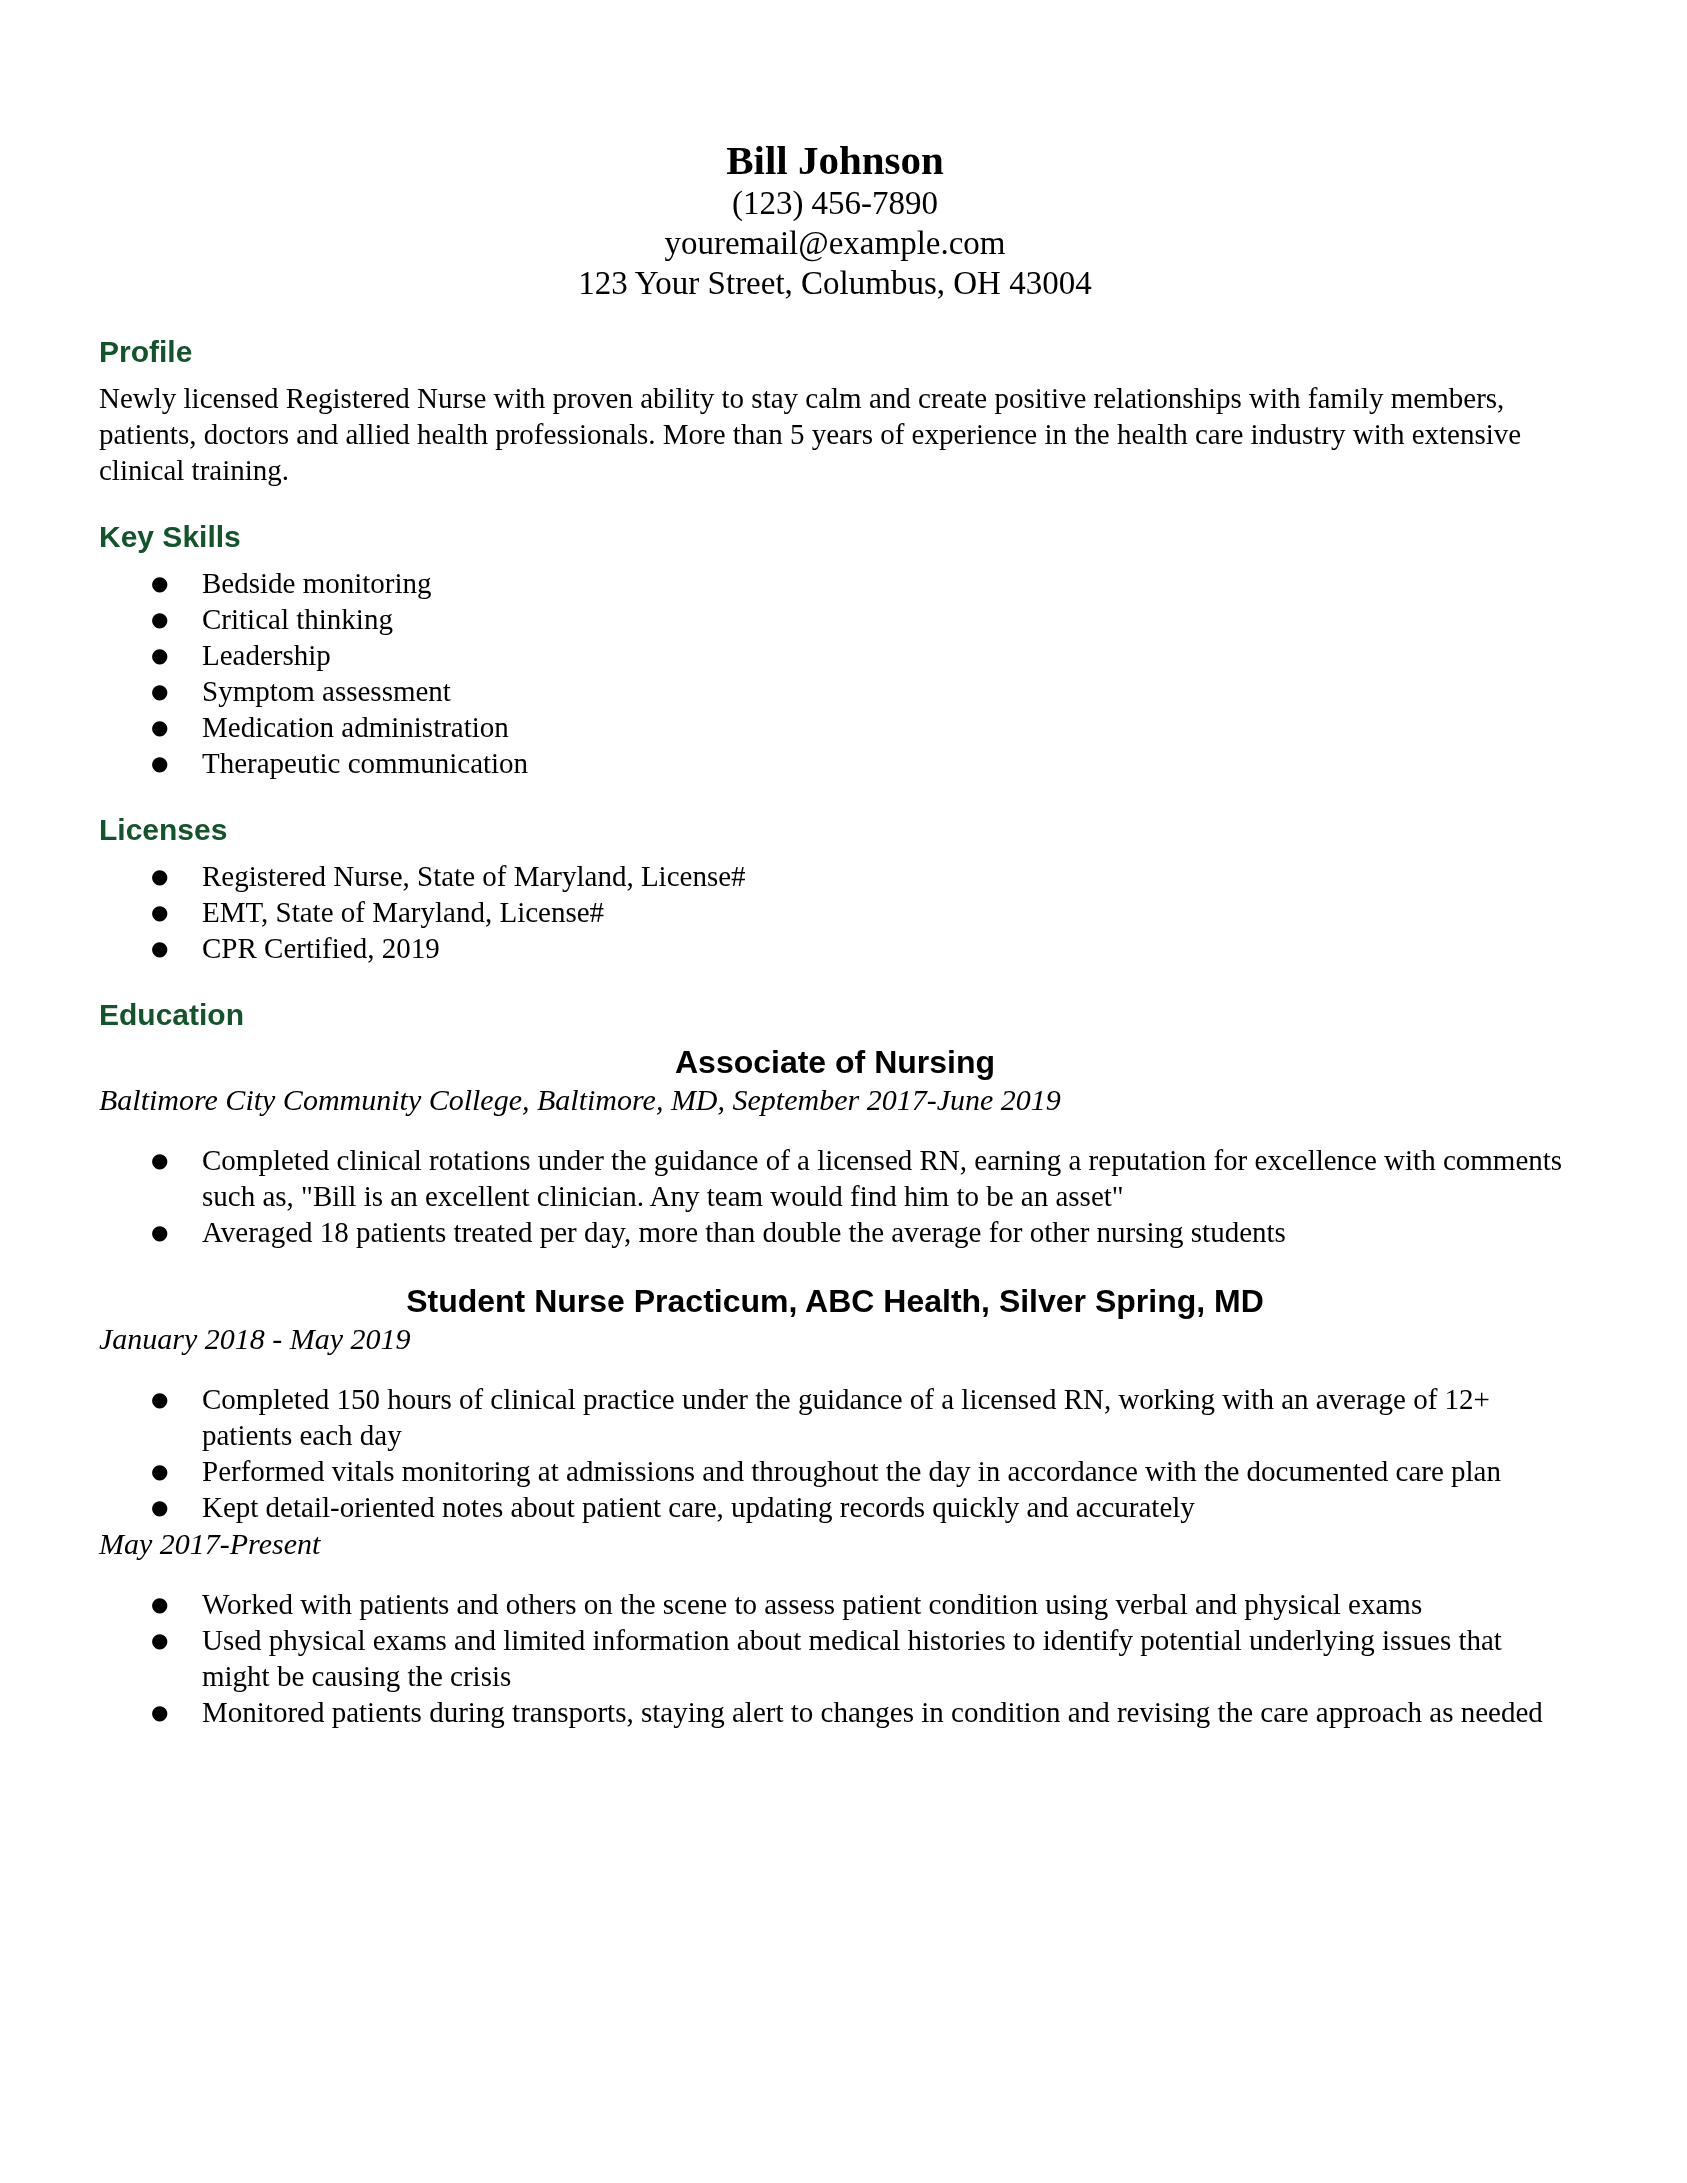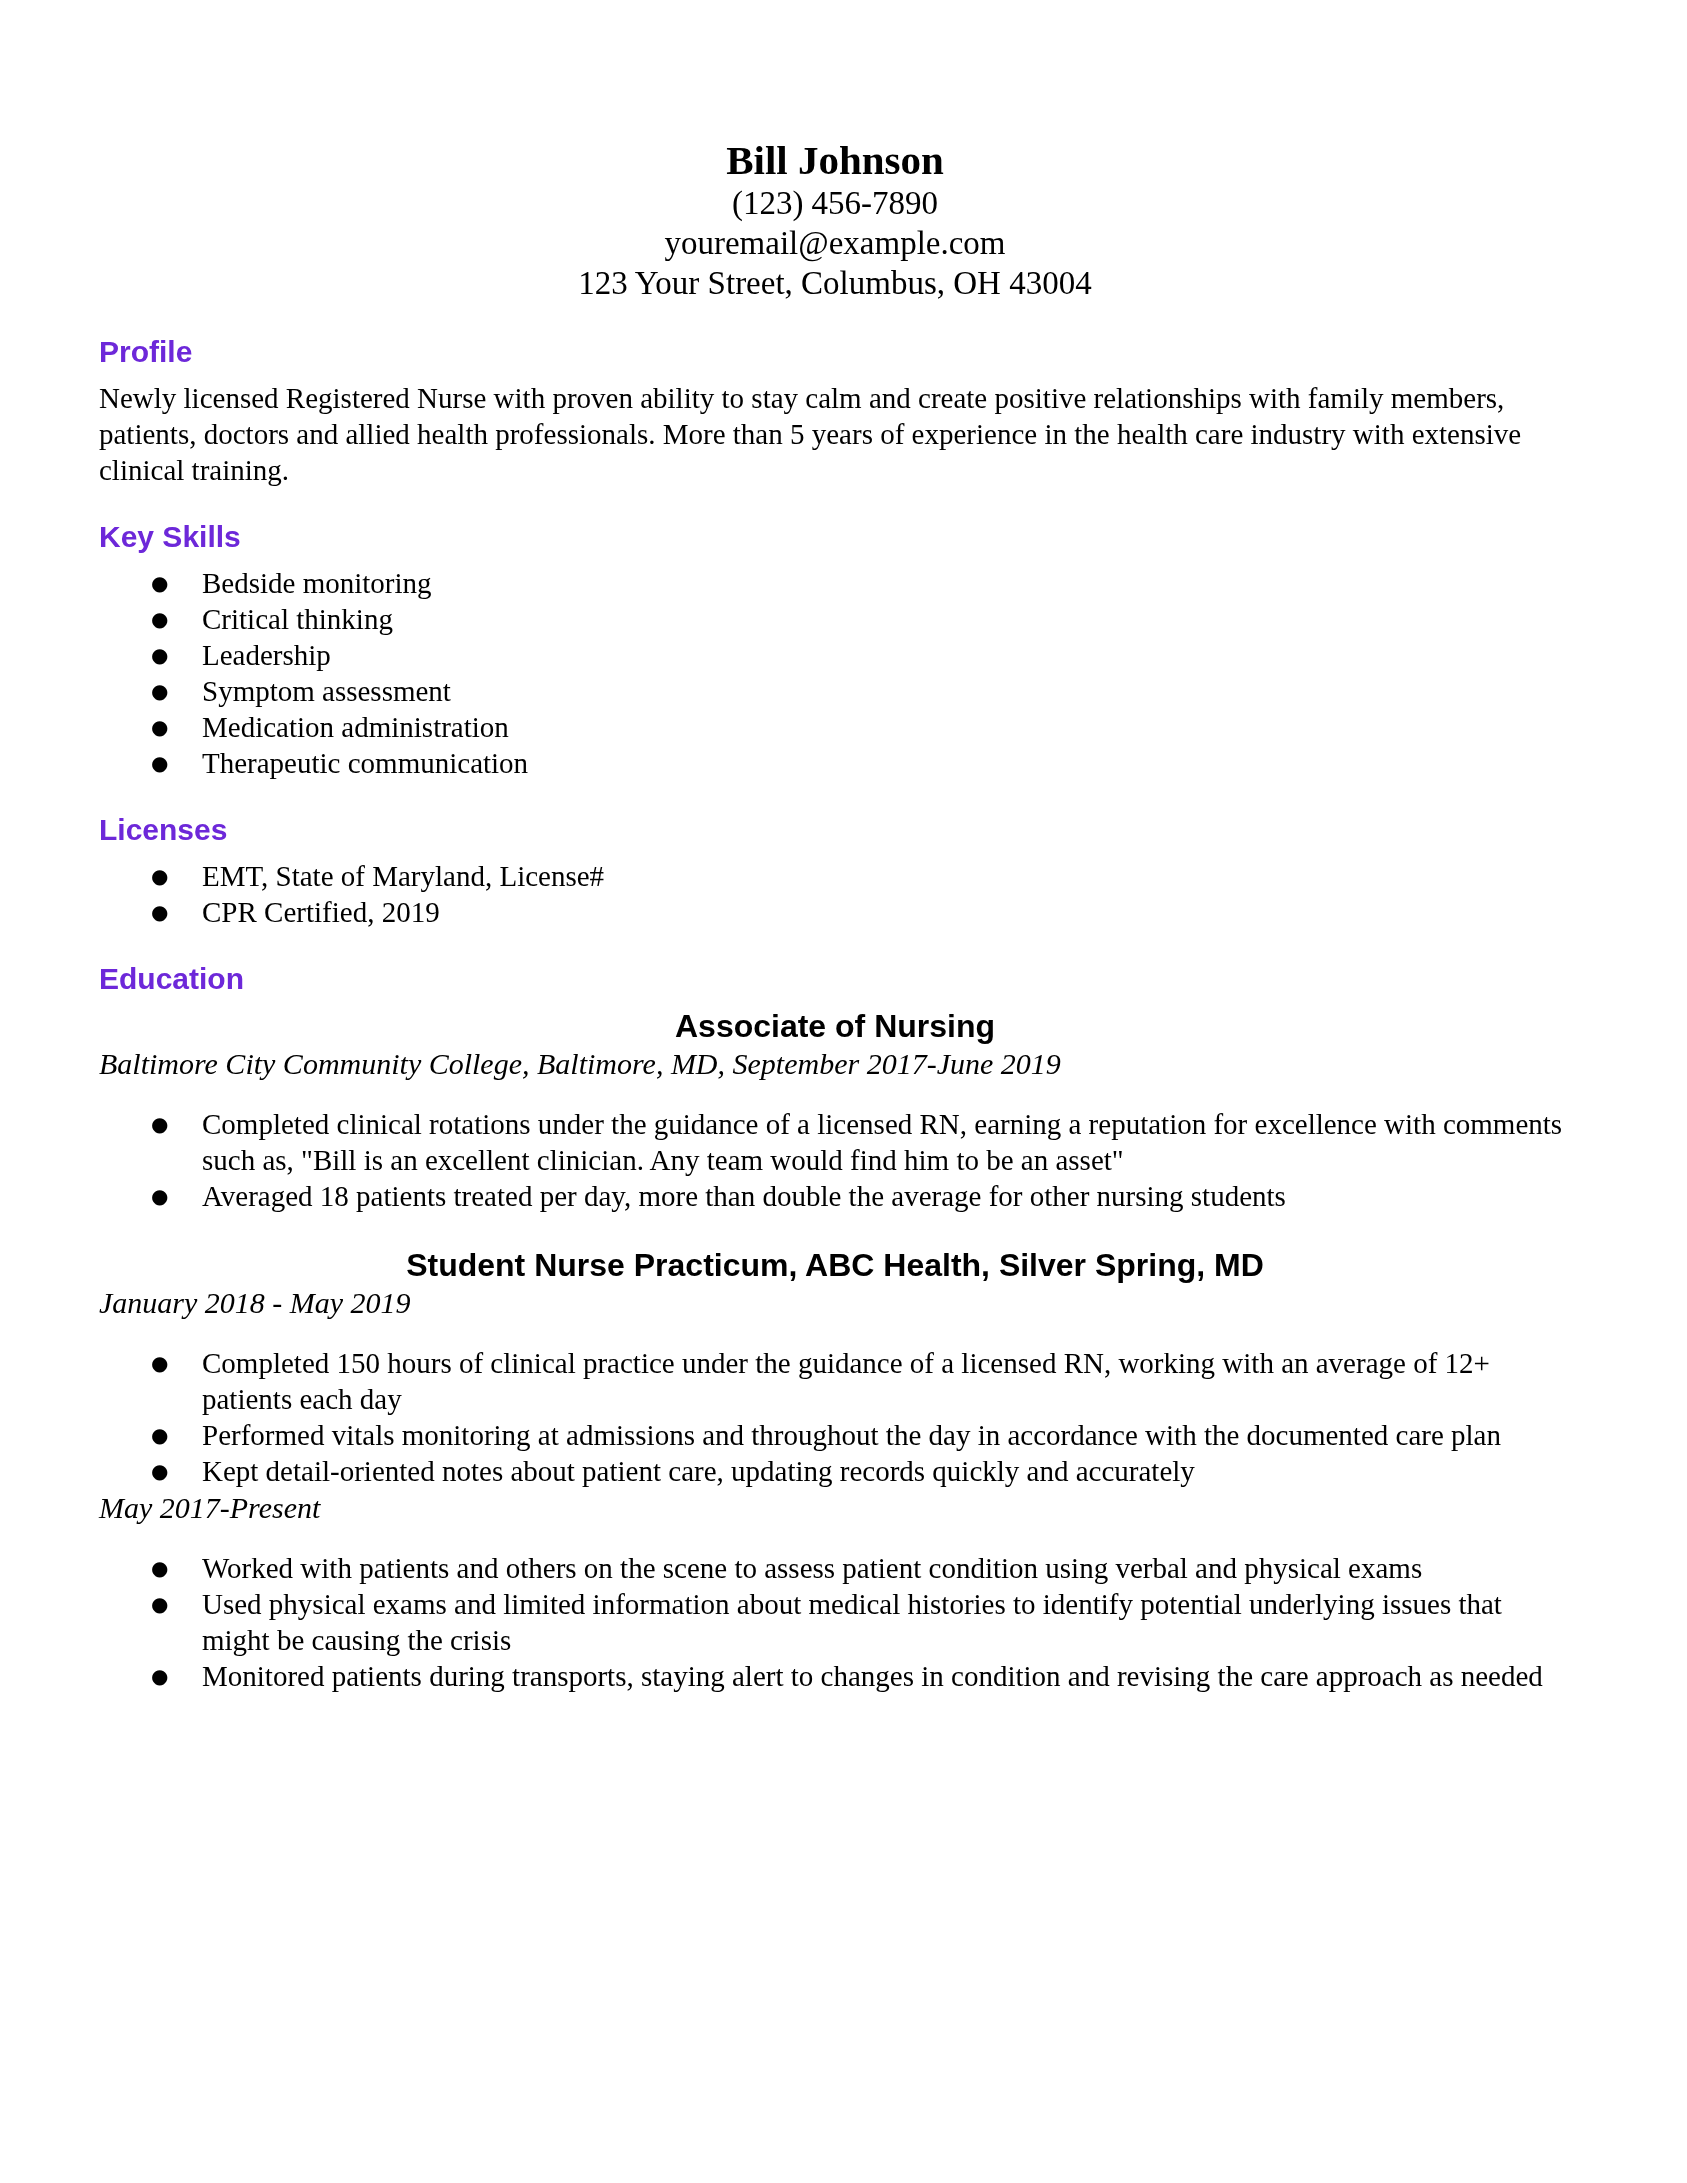--- a/index.html
+++ b/index.html
@@ -37,21 +37,21 @@
     font-size: 33px;
     line-height: 40px;
   }
 
   
   h2.section-title {
     font-family: "Liberation Sans", sans-serif;
     font-weight: bold;
     font-size: 30px;
     line-height: 37px;
-    color: #6d28d9;
+    color: #14532d;
     margin: 30px 0 10px 0;
   }
 
   
   .profile-text {
     margin: 3.3px 0 0 0;
   }
 
   
   ul.bullets {
@@ -120,20 +120,21 @@
       <li>Leadership</li>
       <li>Symptom assessment</li>
       <li>Medication administration</li>
       <li>Therapeutic communication</li>
     </ul>
   </section>
 
   <section>
     <h2 class="section-title">Licenses</h2>
     <ul class="bullets">
+      <li>Registered Nurse, State of Maryland, License#</li>
       <li>EMT, State of Maryland, License#</li>
       <li>CPR Certified, 2019</li>
     </ul>
   </section>
 
   <section>
     <h2 class="section-title">Education</h2>
     <div class="entry">
       <h3 class="item-title">Associate of Nursing</h3>
       <p class="item-dates">Baltimore City Community College, Baltimore, MD, September 2017-June 2019</p>

